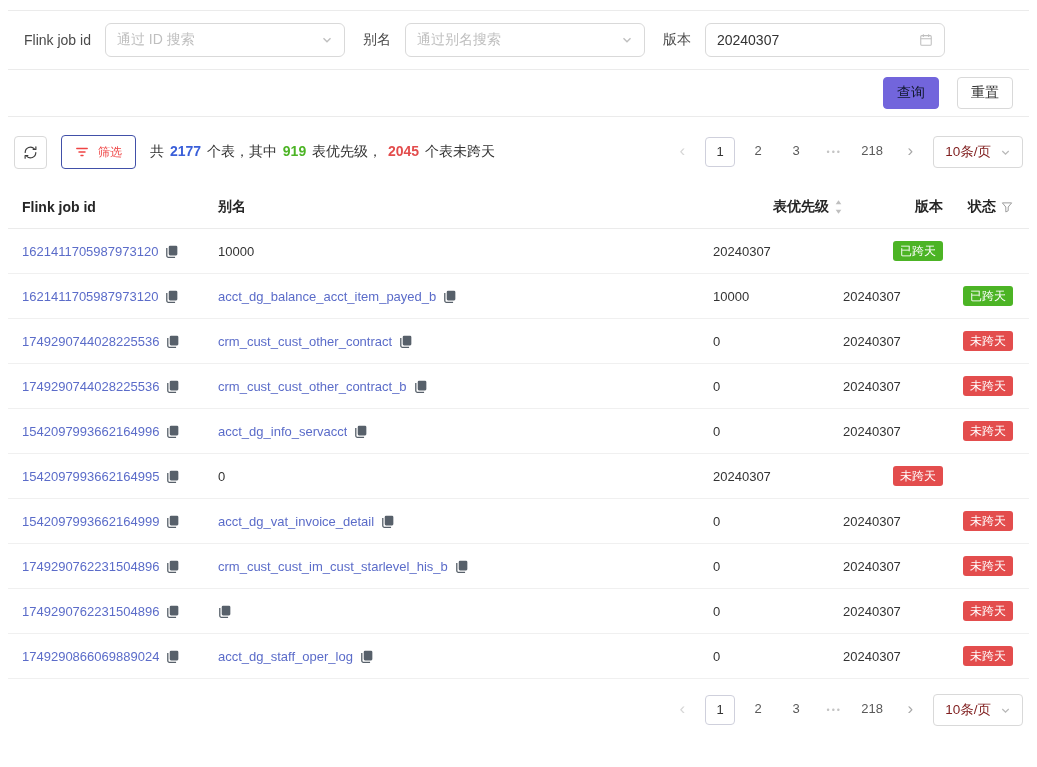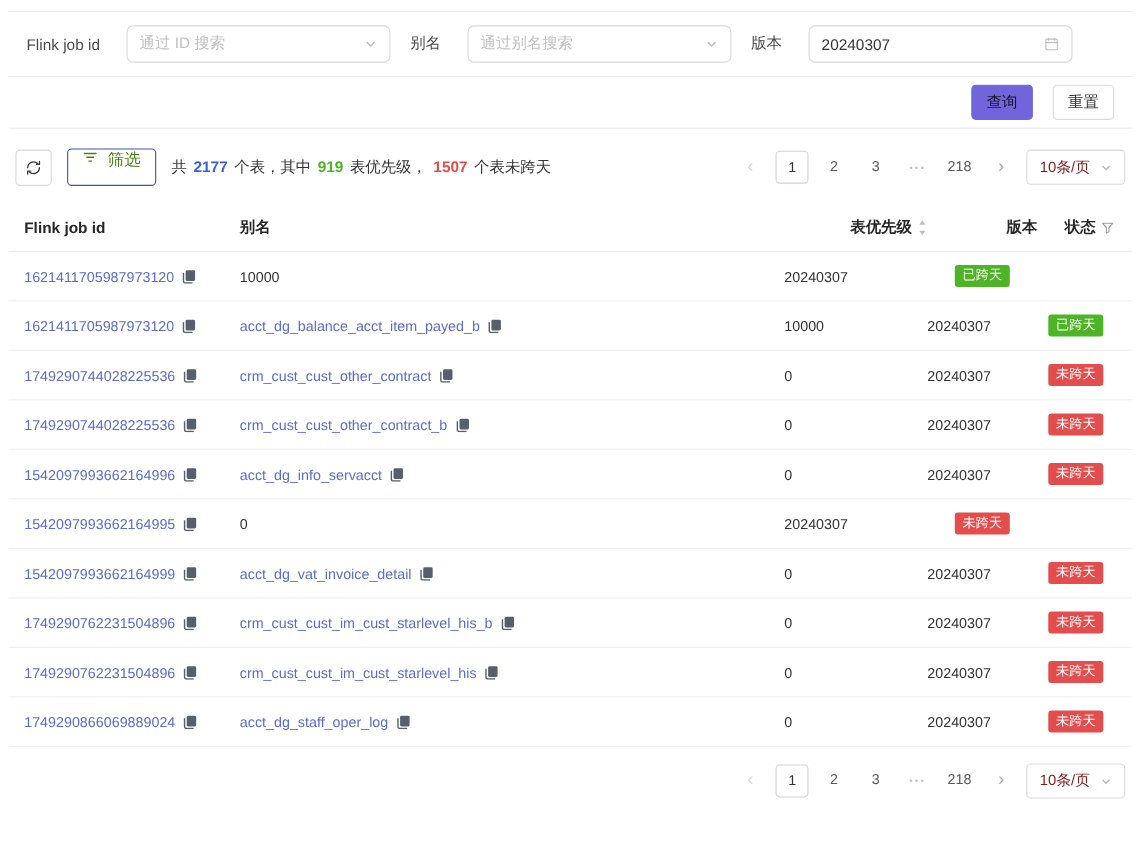--- a/index.html
+++ b/index.html
@@ -11,33 +11,33 @@
   }
   .page { width:1037px; padding:10px 8px 0; }
 
   
   .filter-card { border-top:1px solid #ebebeb; background:#fff; }
   .card-title-row { padding:9px 16px; border-bottom:1px solid #ebebeb; font-size:14px; color:#262626; }
   .card-filter-row { display:flex; align-items:center; gap:18px; padding:12px 16px; border-bottom:1px solid #ebebeb; }
   .field { display:flex; align-items:center; gap:14px; font-size:14px; color:#4a4a4a; }
   .select, .date-box {
     width:240px; height:34px; border:1px solid #d9d9d9; border-radius:6px;
-    display:flex; align-items:center; padding:0 11px; background:#fff; cursor:pointer;margin-left:10px;
+    display:flex; align-items:center; padding:0 11px; background:#fff; cursor:pointer;
   }
   .select-placeholder { flex:1; color:#bfbfbf; font-size:14px; white-space:nowrap; overflow:hidden; }
   .ctl-icon { color:#bfbfbf; display:inline-flex; flex:none; }
   .date-input { flex:1; border:none; outline:none; background:transparent; font-size:14px; color:#333; font-family:inherit; padding:0; width:100px; }
   .card-actions { display:flex; justify-content:flex-end; gap:18px; padding:7px 16px; border-bottom:1px solid #ebebeb; }
   .btn { height:32px; padding:0 13px; border-radius:4px; border:1px solid #d9d9d9; background:#fff; color:#333; font-size:14px; font-family:inherit; cursor:pointer; }
   .btn-primary { background:var(--primary,#7265dc); border-color:var(--primary,#7265dc); color:#0f172a; }
 
   
   .toolbar { display:flex; align-items:center; gap:14px; padding:18px 6px 14px; }
   .icon-btn { width:33px; height:33px; display:flex; align-items:center; justify-content:center; border:1px solid #d9d9d9; border-radius:4px; background:#fff; color:#3c3c3c; cursor:pointer; }
-  .filter-toggle { height:34px; display:flex; align-items:flex-start; gap:9px; padding:0 13px; border:1px solid var(--filter-button-border,#4150a8); border-radius:4px; background:#fff; color:#4d7c0f; font-size:15px; font-family:inherit; cursor:pointer; }
+  .filter-toggle { height:34px; display:flex; align-items:center; gap:9px; padding:0 13px; border:1px solid var(--filter-button-border,#4150a8); border-radius:4px; background:#fff; color:#ef4444; font-size:12px; font-family:inherit; cursor:pointer; }
   .summary { flex:1; font-size:14px; color:#333; white-space:nowrap; }
   .summary .num { font-weight:700; margin:16px 2px; }
   .num-blue  { color:var(--count-blue,#3a5fd9); }
   .num-green { color:var(--success,#52c41a); }
   .num-red   { color:var(--error,#e74444); }
 
   
   .pagination { display:flex; align-items:center; gap:8px; }
   .toolbar .pagination { margin-left:auto; }
   .pg-item { min-width:30px; height:30px; line-height:28px; text-align:center; font-size:13px; color:#595959; border-radius:4px; cursor:pointer; user-select:none; }
@@ -58,21 +58,21 @@
   }
   .thead { height:44px; border-bottom:1px solid #ebebeb; font-size:14px; font-weight:600; color:#262626; }
   .th-flex-right { display:flex; justify-content:flex-end; align-items:center; gap:5px; }
   .th-right { text-align:right; }
   .sorter { display:inline-flex; flex-direction:column; line-height:0; }
   .tr { height:45px; border-bottom:1px solid #f0f0f0; font-size:13px; }
   .td-id, .td-alias { display:flex; align-items:center; gap:7px; overflow:hidden; }
   .link { color:var(--link,#5b6cc9); text-decoration:none; cursor:pointer; white-space:nowrap; overflow:hidden; text-overflow:ellipsis; }
   .copy { display:inline-flex; color:#57606a; cursor:pointer; flex:none; }
   .td-priority, .td-version { text-align:left; color:#333; }
-  .td-status { display:flex; justify-content:center;font-family:Liberation Mono, monospace; }
+  .td-status { display:flex; justify-content:flex-end; }
   .badge { color:#fff; font-size:12px; line-height:20px; padding:0 7px; border-radius:3px; white-space:nowrap; }
   .badge-success { background:var(--success,#52c41a); }
   .badge-error   { background:var(--error,#e74444); }
 
   .footer { display:flex; justify-content:flex-end; padding:15px 6px 18px; }
 </style>
 </head>
 <body>
 
 <div class="page">
@@ -138,21 +138,21 @@
 
     <button class="filter-toggle">
       <span style="display:inline-flex">
         <svg viewBox="0 0 16 16" width="14" height="14" fill="none" stroke="currentColor" stroke-width="1.5" stroke-linecap="round">
             <path d="M2 4h12M4.5 8h7M6.8 12h2.4"></path>
           </svg>
       </span>
       <span>筛选</span>
     </button>
 
-    <div class="summary"><span>共 </span><span class="num num-blue">2177</span><span> 个表，其中 </span><span class="num num-green">919</span><span> 表优先级， </span><span class="num num-red">1507</span><span> 个表未跨天</span></div>
+    <div class="summary"><span>共 </span><span class="num num-blue">2177</span><span> 个表，其中 </span><span class="num num-green">919</span><span> 表优先级， </span><span class="num num-red">2045</span><span> 个表未跨天</span></div>
 
     <div class="pagination">
         <span class="pg-item pg-arrow disabled">‹</span>
         <span class="pg-item pg-num active">1</span>
         <span class="pg-item pg-num">2</span>
         <span class="pg-item pg-num">3</span>
         <span class="pg-item pg-ellipsis">•••</span>
         <span class="pg-item pg-num">218</span>
         <span class="pg-item pg-arrow">›</span>
         <span class="pg-size">
@@ -382,21 +382,20 @@
     <div class="td td-id">
       <a class="link">1749290762231504896</a>
       <span class="copy">
         <svg viewBox="0 0 16 16" width="13" height="13">
                 <rect x="4.6" y="0.8" width="10.6" height="12" rx="1.6" fill="currentColor"></rect>
                 <path d="M2.2 3.6v9.6a2 2 0 0 0 2 2h8.2" fill="none" stroke="currentColor" stroke-width="1.6"></path>
               </svg>
       </span>
     </div>
     <div class="td td-alias">
-      <a class="link">crm_cust_cust_im_cust_starlevel_his</a>
       <span class="copy">
         <svg viewBox="0 0 16 16" width="13" height="13">
                 <rect x="4.6" y="0.8" width="10.6" height="12" rx="1.6" fill="currentColor"></rect>
                 <path d="M2.2 3.6v9.6a2 2 0 0 0 2 2h8.2" fill="none" stroke="currentColor" stroke-width="1.6"></path>
               </svg>
       </span>
     </div>
     <div class="td td-priority">0</div>
     <div class="td td-version">20240307</div>
     <div class="td td-status">

